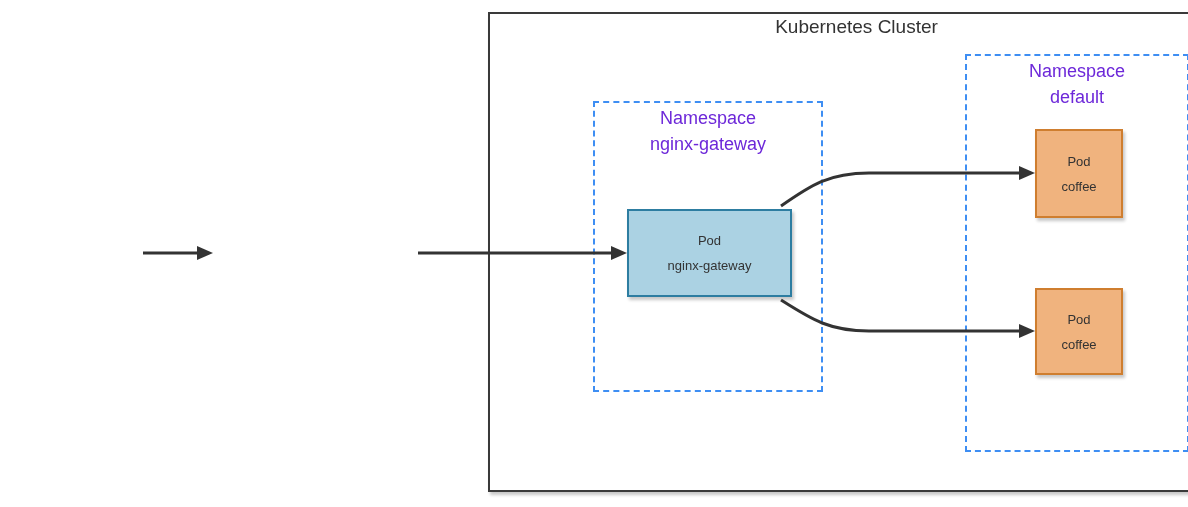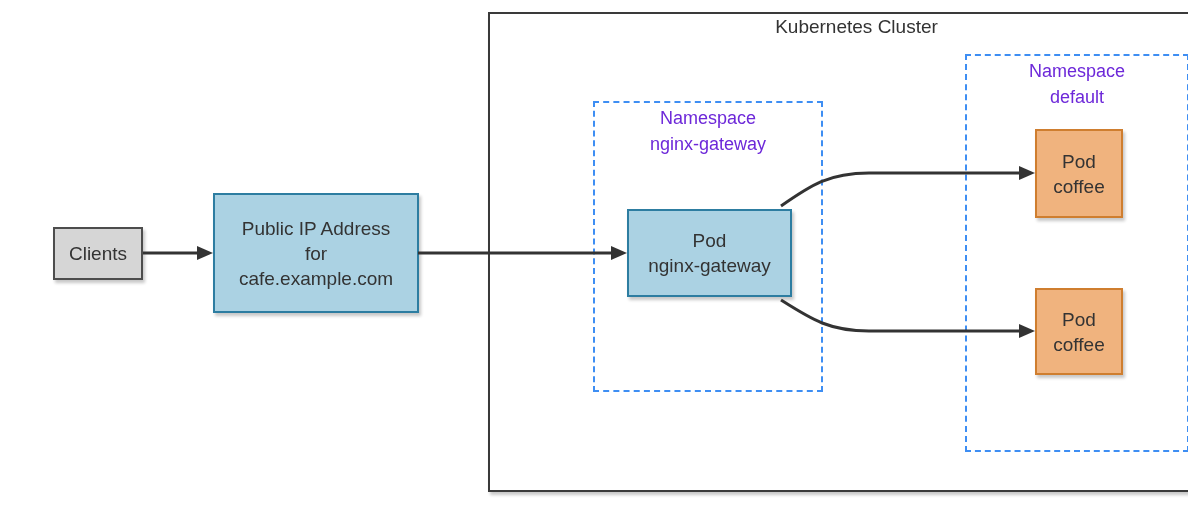--- a/index.html
+++ b/index.html
@@ -14,21 +14,21 @@
     margin-left: 43px;
   }
   .node {
     position: absolute;
     box-sizing: border-box;
     display: flex;
     align-items: center;
     justify-content: center;
     text-align: center;
     white-space: pre-line;
-    font-size: 19px;
+    font-size: 13px;
     line-height: 25px;
     color: #333333;
   }
   .shadow { box-shadow: 2px 3px 3px rgba(0,0,0,0.22); }
 
   .cluster {
     position: absolute;
     box-sizing: border-box;
     left: 445px; top: 12px; width: 737px; height: 480px;
     background: #ffffff;
@@ -120,25 +120,21 @@
   <div class="cluster-title">Kubernetes Cluster</div>
 
   <div class="ns-box ns-gateway"></div>
   <div class="ns-label ns-gateway-label">Namespace
 nginx-gateway</div>
 
   <div class="ns-box ns-default"></div>
   <div class="ns-label ns-default-label">Namespace
 default</div>
 
-  <div class="node clients shadow">Clients</div>
 
-  <div class="node public-ip shadow">Public IP Address
-for
-cafe.example.com</div>
 
   <div class="node pod-gateway shadow">Pod
 nginx-gateway</div>
 
   <div class="node pod-coffee-1 shadow">Pod
 coffee</div>
   <div class="node pod-coffee-2 shadow">Pod
 coffee</div>
 
   <svg class="arrows" viewBox="0 0 1188 507">

